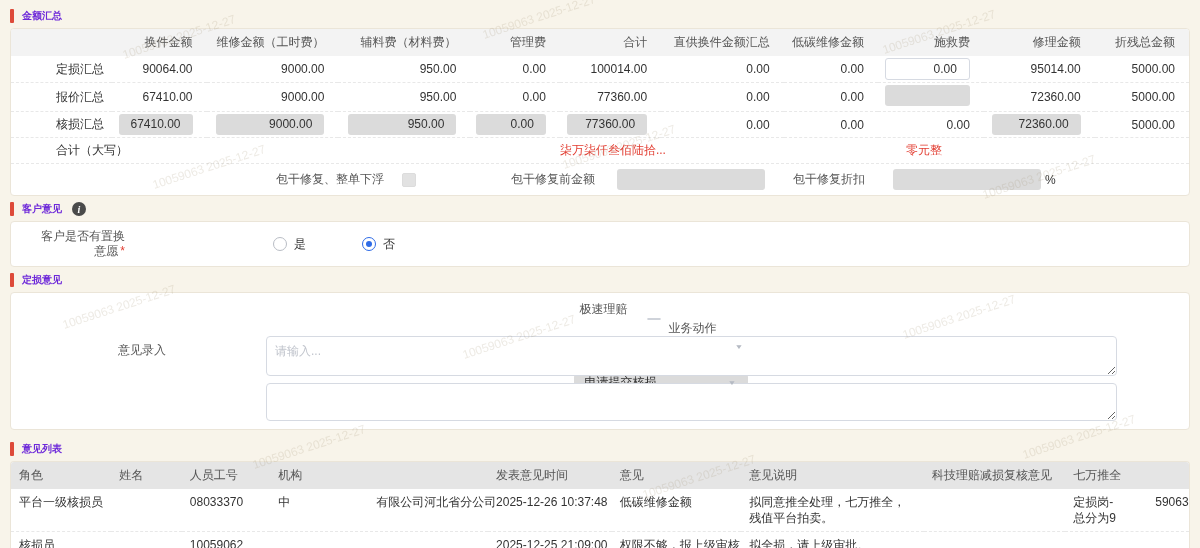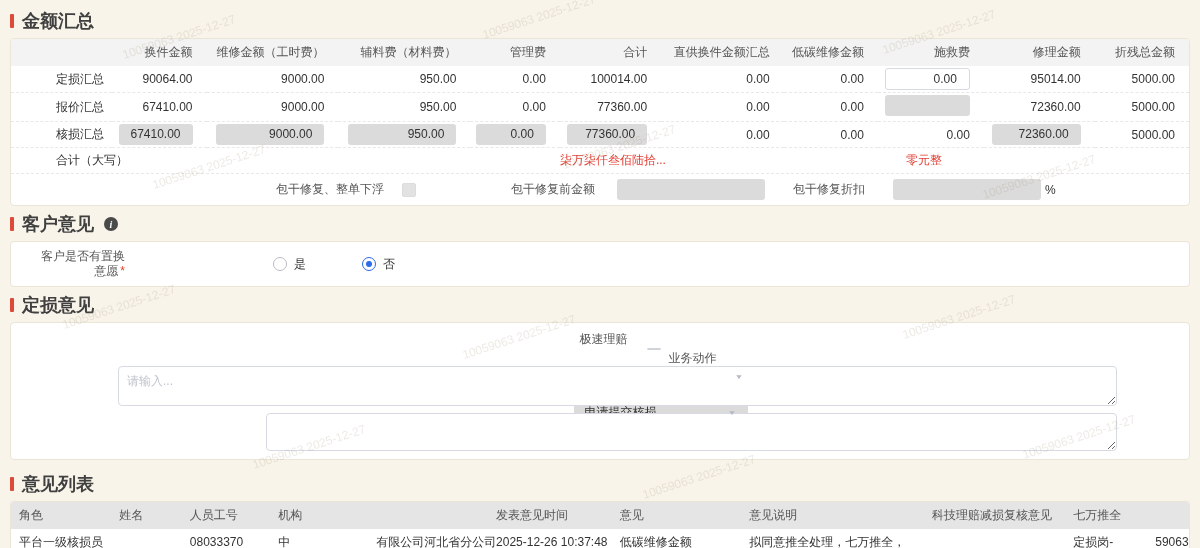--- a/index.html
+++ b/index.html
@@ -1,21 +1,21 @@
 <!DOCTYPE html>
 <html><head>
 <meta charset="utf-8">
 <style>
   html,body{margin:0;padding:0;}
   body{width:1200px;height:548px;background:#f8f4ea;font-family:"Liberation Sans",sans-serif;overflow:hidden;position:relative;color:#333;}
   .wrap{padding:3px 10px;position:relative;z-index:1;}
   
   .sec-title{display:flex;align-items:center;margin:6px 0 5px;}
   .sec-title .bar{width:4px;height:14px;background:#dd4a39;border-radius:1px;margin-right:8px;}
-  .sec-title .txt{font-size:18px;font-weight:bold;color:#404040;font-family:Liberation Serif, serif;}
+  .sec-title .txt{font-size:10px;font-weight:bold;color:#6d28d9;font-family:Liberation Serif, serif;}
   .info-ic{width:14px;height:14px;border-radius:50%;background:#4a4a4a;color:#fff;font:italic bold 10px "Liberation Serif",serif;display:inline-flex;align-items:center;justify-content:center;margin-left:10px;}
   .panel{background:#fff;border:1px solid #ebe5d8;border-radius:4px;overflow:hidden;}
   
   table.amount{width:100%;border-collapse:collapse;table-layout:fixed;font-size:12px;}
   .amount th{background:#f3f3f3;font-weight:normal;color:#555;text-align:right;padding:5px 14px 5px 0;white-space:nowrap;overflow:hidden;}
   .amount th.lbl{text-align:left;}
   .amount td{text-align:right;padding:2px 14px 2px 0;border-top:1px dashed #e8e8e8;white-space:nowrap;height:21px;vertical-align:middle;}
   .amount tr.r1 td{border-top:none;}
   .amount td.lbl{text-align:left;padding-left:45px;color:#333;}
   .num{line-height:20px;}
@@ -211,20 +211,21 @@
         </span>
         <span class="l-lab" style="margin-left:32px;">意见</span>
         <span class="sel dis" style="width:174px;margin-left:14px;">
           <span>申请提交核损</span>
           <span class="caret">▼</span>
         </span>
         <span class="l-lab" style="margin-left:80px;">是否已逐笔查看出险历史</span>
         <span class="cb" style="margin-left:16px;"></span>
       </div>
       <div class="ta-row">
+        <span class="l-lab lab-w" style="padding-top:6px;box-sizing:border-box;">意见录入</span>
         <textarea style="height: 40px;" placeholder="请输入..."></textarea>
       </div>
       <div class="ta-row" style="margin-bottom:0;">
         <span class="lab-w"></span>
         <textarea style="height: 38px;"></textarea>
       </div>
     </div>
   </div>
 
   <div class="section">

